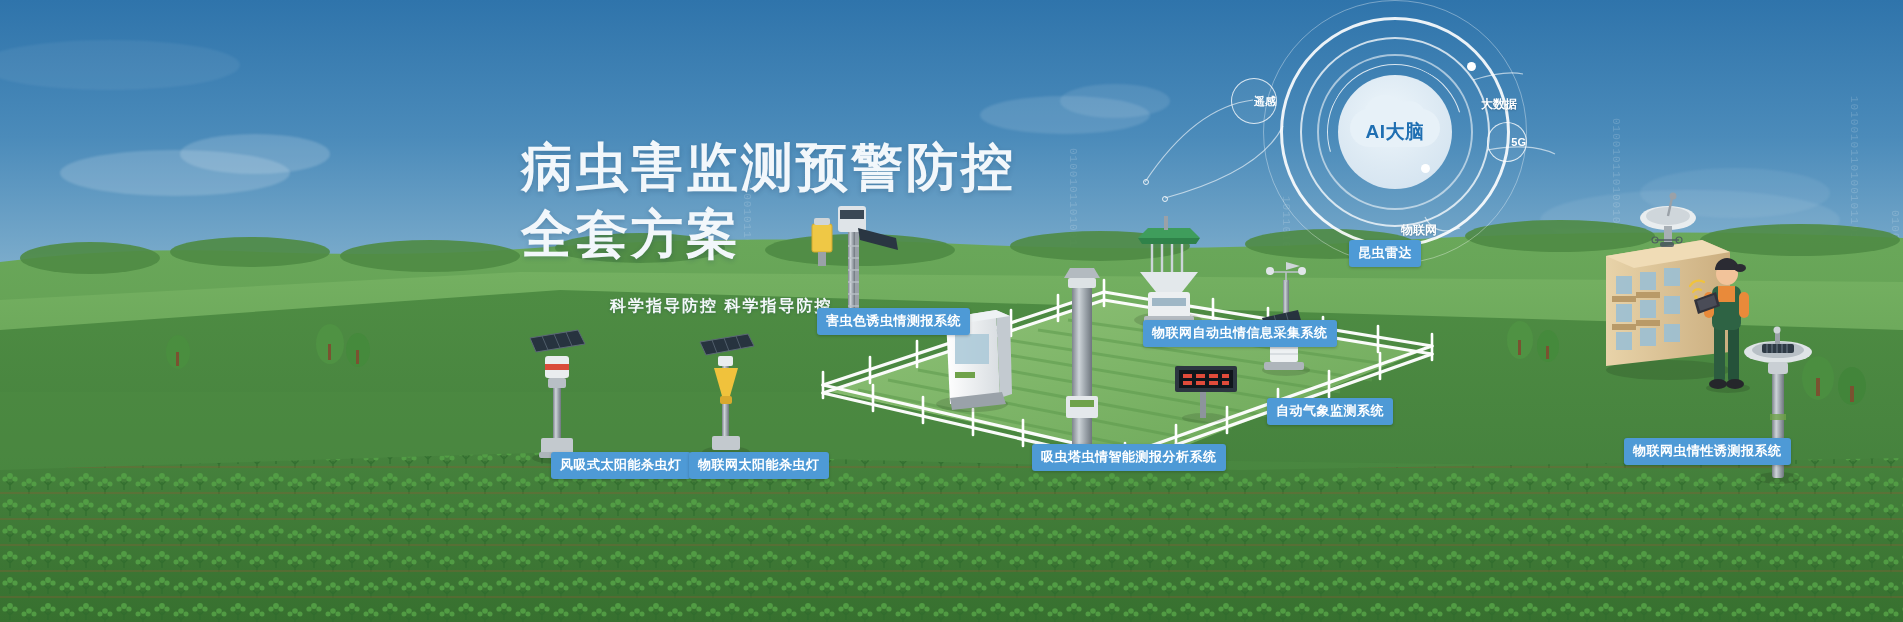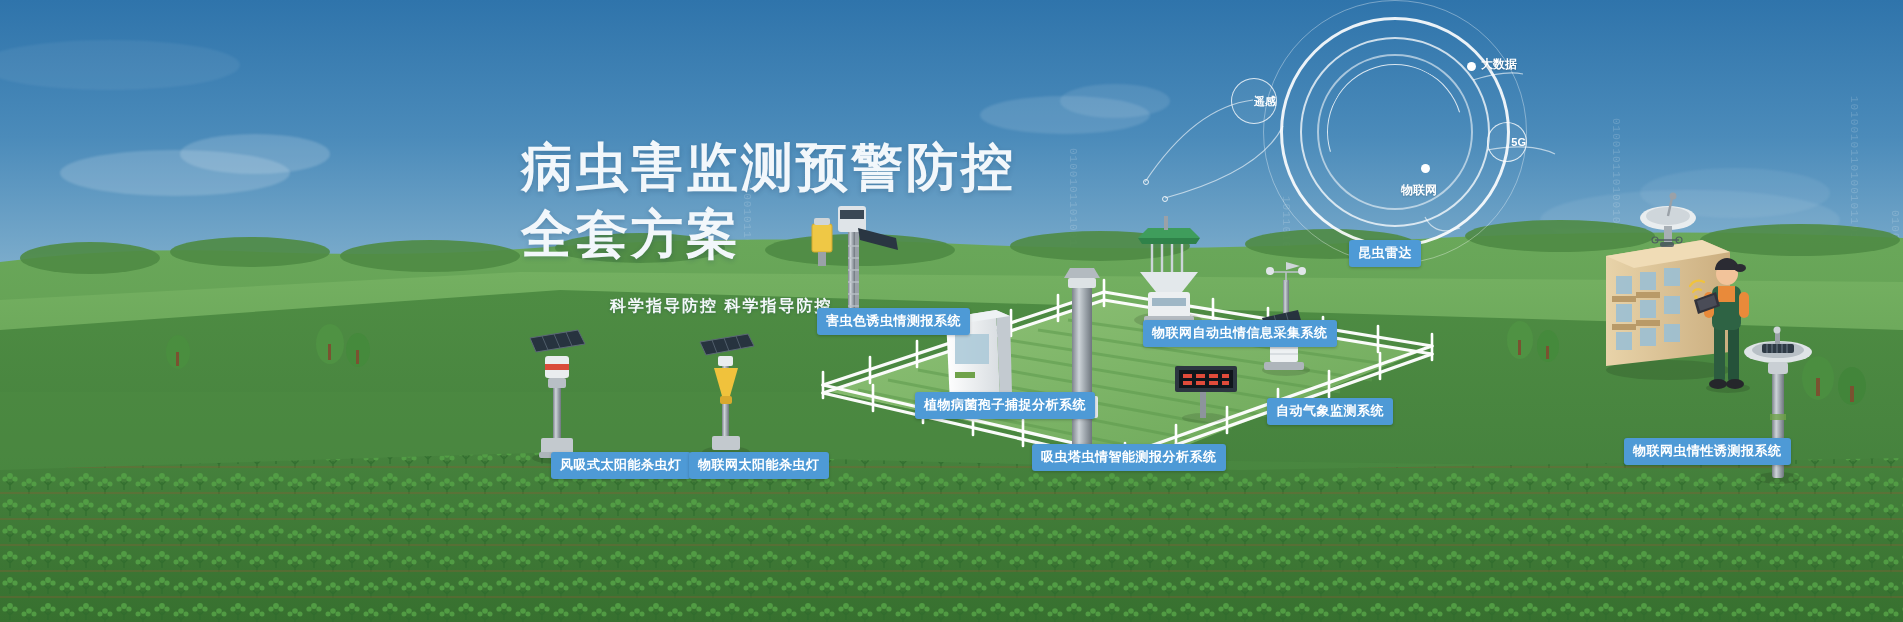--- a/index.html
+++ b/index.html
@@ -46,21 +46,21 @@
 
   .node-circle {
     position:absolute; border-radius:50%;
     border:1px solid rgba(255,255,255,.8);
     display:flex; align-items:center; justify-content:flex-end;
     color:#ffffff; font-size:11px; font-weight:bold;
     background:rgba(255,255,255,.05);
   }
   .node-dot { position:absolute; width:9px; height:9px; border-radius:50%; background:#fff; }
   .node-dot-sm { position:absolute; width:6px; height:6px; border-radius:50%; border:1px solid rgba(255,255,255,.85); background:transparent; }
-  .node-text { position:absolute; color:#fff; font-size:12px; font-weight:bold; white-space:nowrap; text-shadow:0 1px 2px rgba(0,0,0,.2); }
+  .node-text { position:absolute; color:#fff; font-size:12px; font-weight:bold; white-space:nowrap; text-shadow:0 1px 2px rgba(0,0,0,.2);margin-top:40px; }
 
   
   #headline { position:absolute; left:521px; top:134px; }
   .h-line { font-size:52px; font-weight:bold; color:#f2f7fb; letter-spacing:3px; line-height:1.28;
             text-shadow:0 2px 5px rgba(20,50,80,.22); }
   #subhead { position:absolute; left:524px; top:243px; font-size:16px; font-weight:bold;
              color:#f4f8fb; letter-spacing:2px; text-shadow:0 1px 3px rgba(20,50,80,.25); }
 
   
   #ground { position:absolute; left:0; top:0; width:1903px; height:622px; }
@@ -494,20 +494,26 @@
         <path d="M232 128 Q 275 120 300 132"></path>
       </g>
     </svg>
 
     <div class="ring ring-thick" style="left:25px;top:-5px;width:230px;height:230px;"></div>
     <div class="ring" style="left:8px;top:-22px;width:264px;height:264px;border-color:rgba(255,255,255,.35);"></div>
     <div class="ring ring-med" style="left:45px;top:15px;width:190px;height:190px;"></div>
     <div class="ring" style="left:62px;top:32px;width:156px;height:156px;border-width:2px;"></div>
     <div class="ring" style="left:72px;top:42px;width:136px;height:136px;border-color:transparent;border-left-color:rgba(255,255,255,.8);border-top-color:rgba(255,255,255,.8);transform:rotate(28deg);"></div>
 
+    <div class="ai-core">
+      <div class="cloudpuff" style="left:12px;top:34px;width:90px;height:38px;border-radius:19px;"></div>
+      <div class="cloudpuff" style="left:26px;top:20px;width:42px;height:38px;"></div>
+      <div class="cloudpuff" style="left:54px;top:26px;width:34px;height:32px;"></div>
+      <span class="ai-core-label" style="position:relative;z-index:2;">AI大脑</span>
+    </div>
 
     <div class="node-circle" style="left:-24px;top:56px;width:46px;height:46px;">
       <span>遥感</span>
     </div>
 
     <div class="node-dot" style="left:212px;top:40px;"></div>
     <div class="node-text" style="left:226px;top:34px;">大数据</div>
 
     <div class="node-circle" style="left:232px;top:100px;width:40px;height:40px;">
       <span>5G</span>
@@ -522,20 +528,19 @@
 
   <div id="headline">
     <div class="h-line">病虫害监测预警防控</div>
     <div class="h-line">全套方案</div>
   </div>
   <div id="subhead" style="top:296px;left:610px;">科学指导防控 科学指导防控</div>
 
   <div class="tag" style="left:527px;top:452px;">风吸式太阳能杀虫灯</div>
   <div class="tag" style="left:665px;top:452px;">物联网太阳能杀虫灯</div>
   <div class="tag" style="left:793px;top:308px;">害虫色诱虫情测报系统</div>
-  <div class="tag" style="left:891px;top:392px;">植物病菌孢子捕捉分析系统</div>
   <div class="tag" style="left:1119px;top:320px;">物联网自动虫情信息采集系统</div>
   <div class="tag" style="left:1008px;top:444px;">吸虫塔虫情智能测报分析系统</div>
   <div class="tag" style="left:1243px;top:398px;padding-left:9px;">自动气象监测系统</div>
   <div class="tag" style="left:1325px;top:240px;">昆虫雷达</div>
   <div class="tag" style="left:1600px;top:438px;">物联网虫情性诱测报系统</div>
 
 </div>
 
 </body></html>

